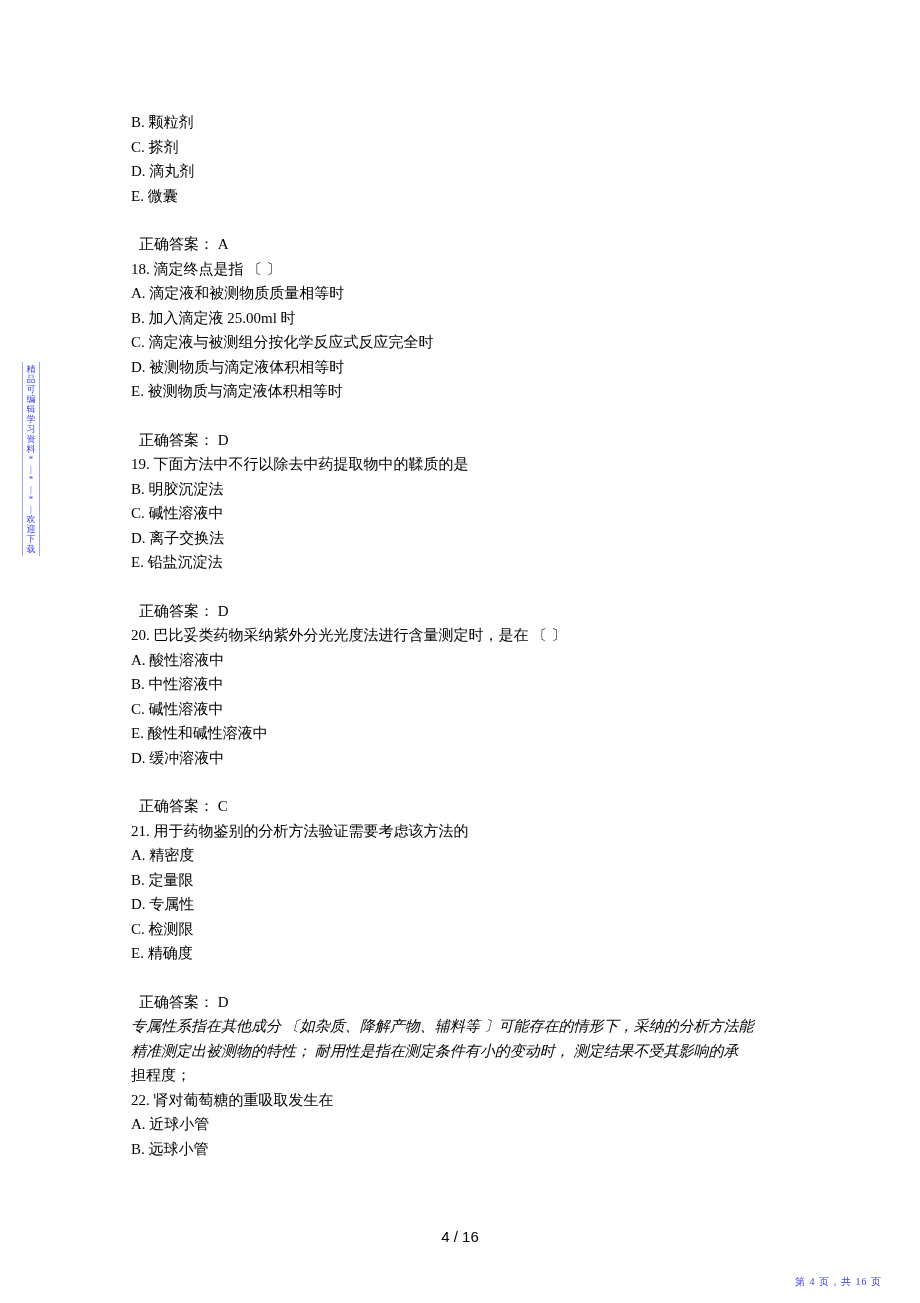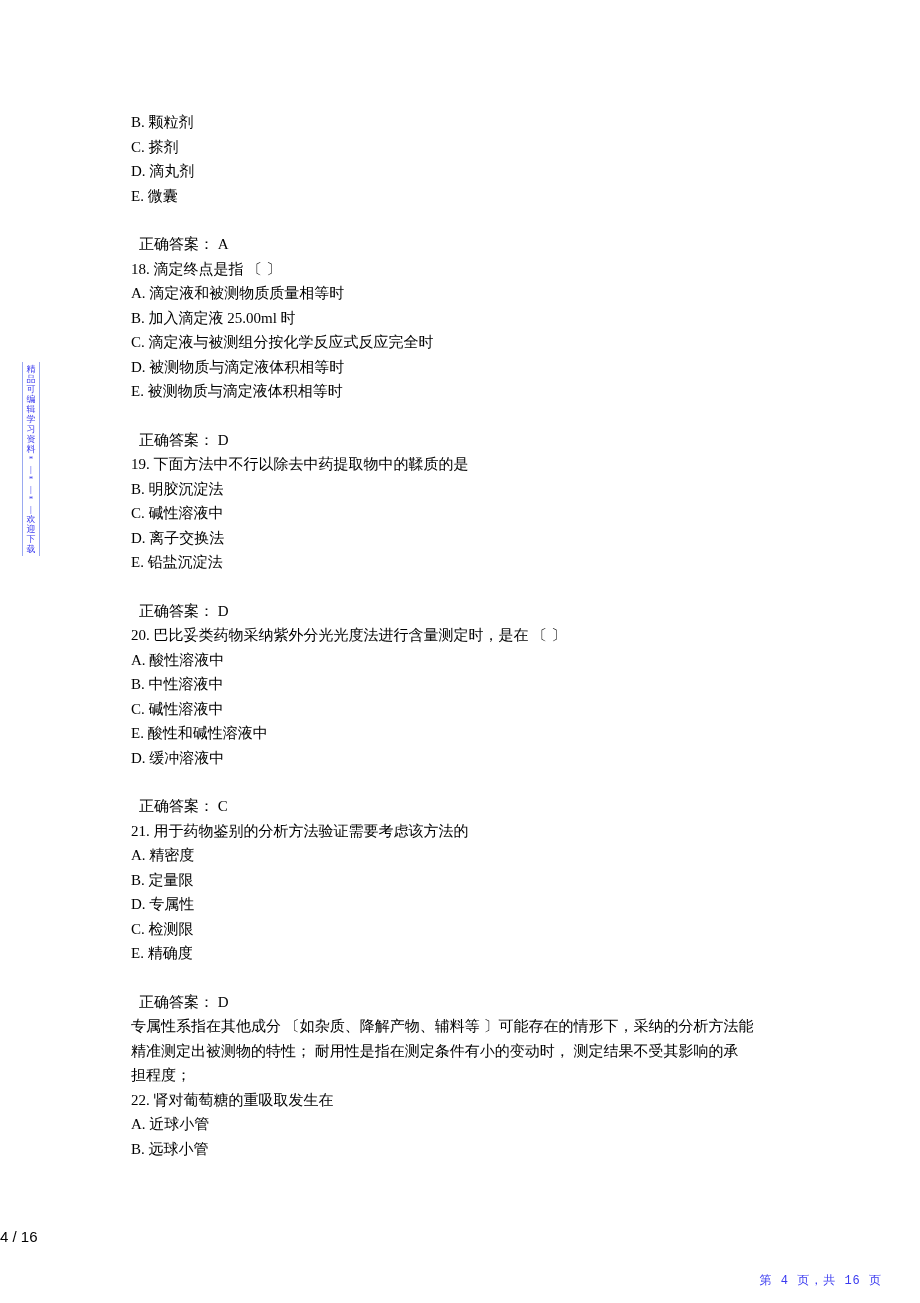--- a/index.html
+++ b/index.html
@@ -30,20 +30,21 @@
     padding-left: 8px;
   }
   .spacer {
     height: 24px;
   }
   .pagenum {
     position: absolute;
     top: 1228px;
     left: 0;
     width: 920px;
+    text-align: center;
     font-size: 15px;
     font-family: Arial, sans-serif;
   }
   .sidebar {
     position: absolute;
     left: 22px;
     top: 362px;
     width: 16px;
     color: #3a3af0;
     font-size: 9px;
@@ -55,29 +56,29 @@
     padding: 2px 0;
   }
   .sidebar div {
     height: 10px;
   }
   .footer {
     position: absolute;
     right: 38px;
     bottom: 14px;
     color: #3a3af0;
-    font-size: 12px;
+    font-size: 10px;
     letter-spacing: 1px;
-    font-family: Liberation Mono, monospace;
   }
   .wide {
     letter-spacing: 0;
   }
   .just {
     white-space: normal;
+    font-style: italic;
   }
 </style>
 </head>
 <body>
 
 <div class="page">
 
   <div class="line">B.  颗粒剂</div>
   <div class="line">C.  搽剂</div>
   <div class="line">D.  滴丸剂</div>

